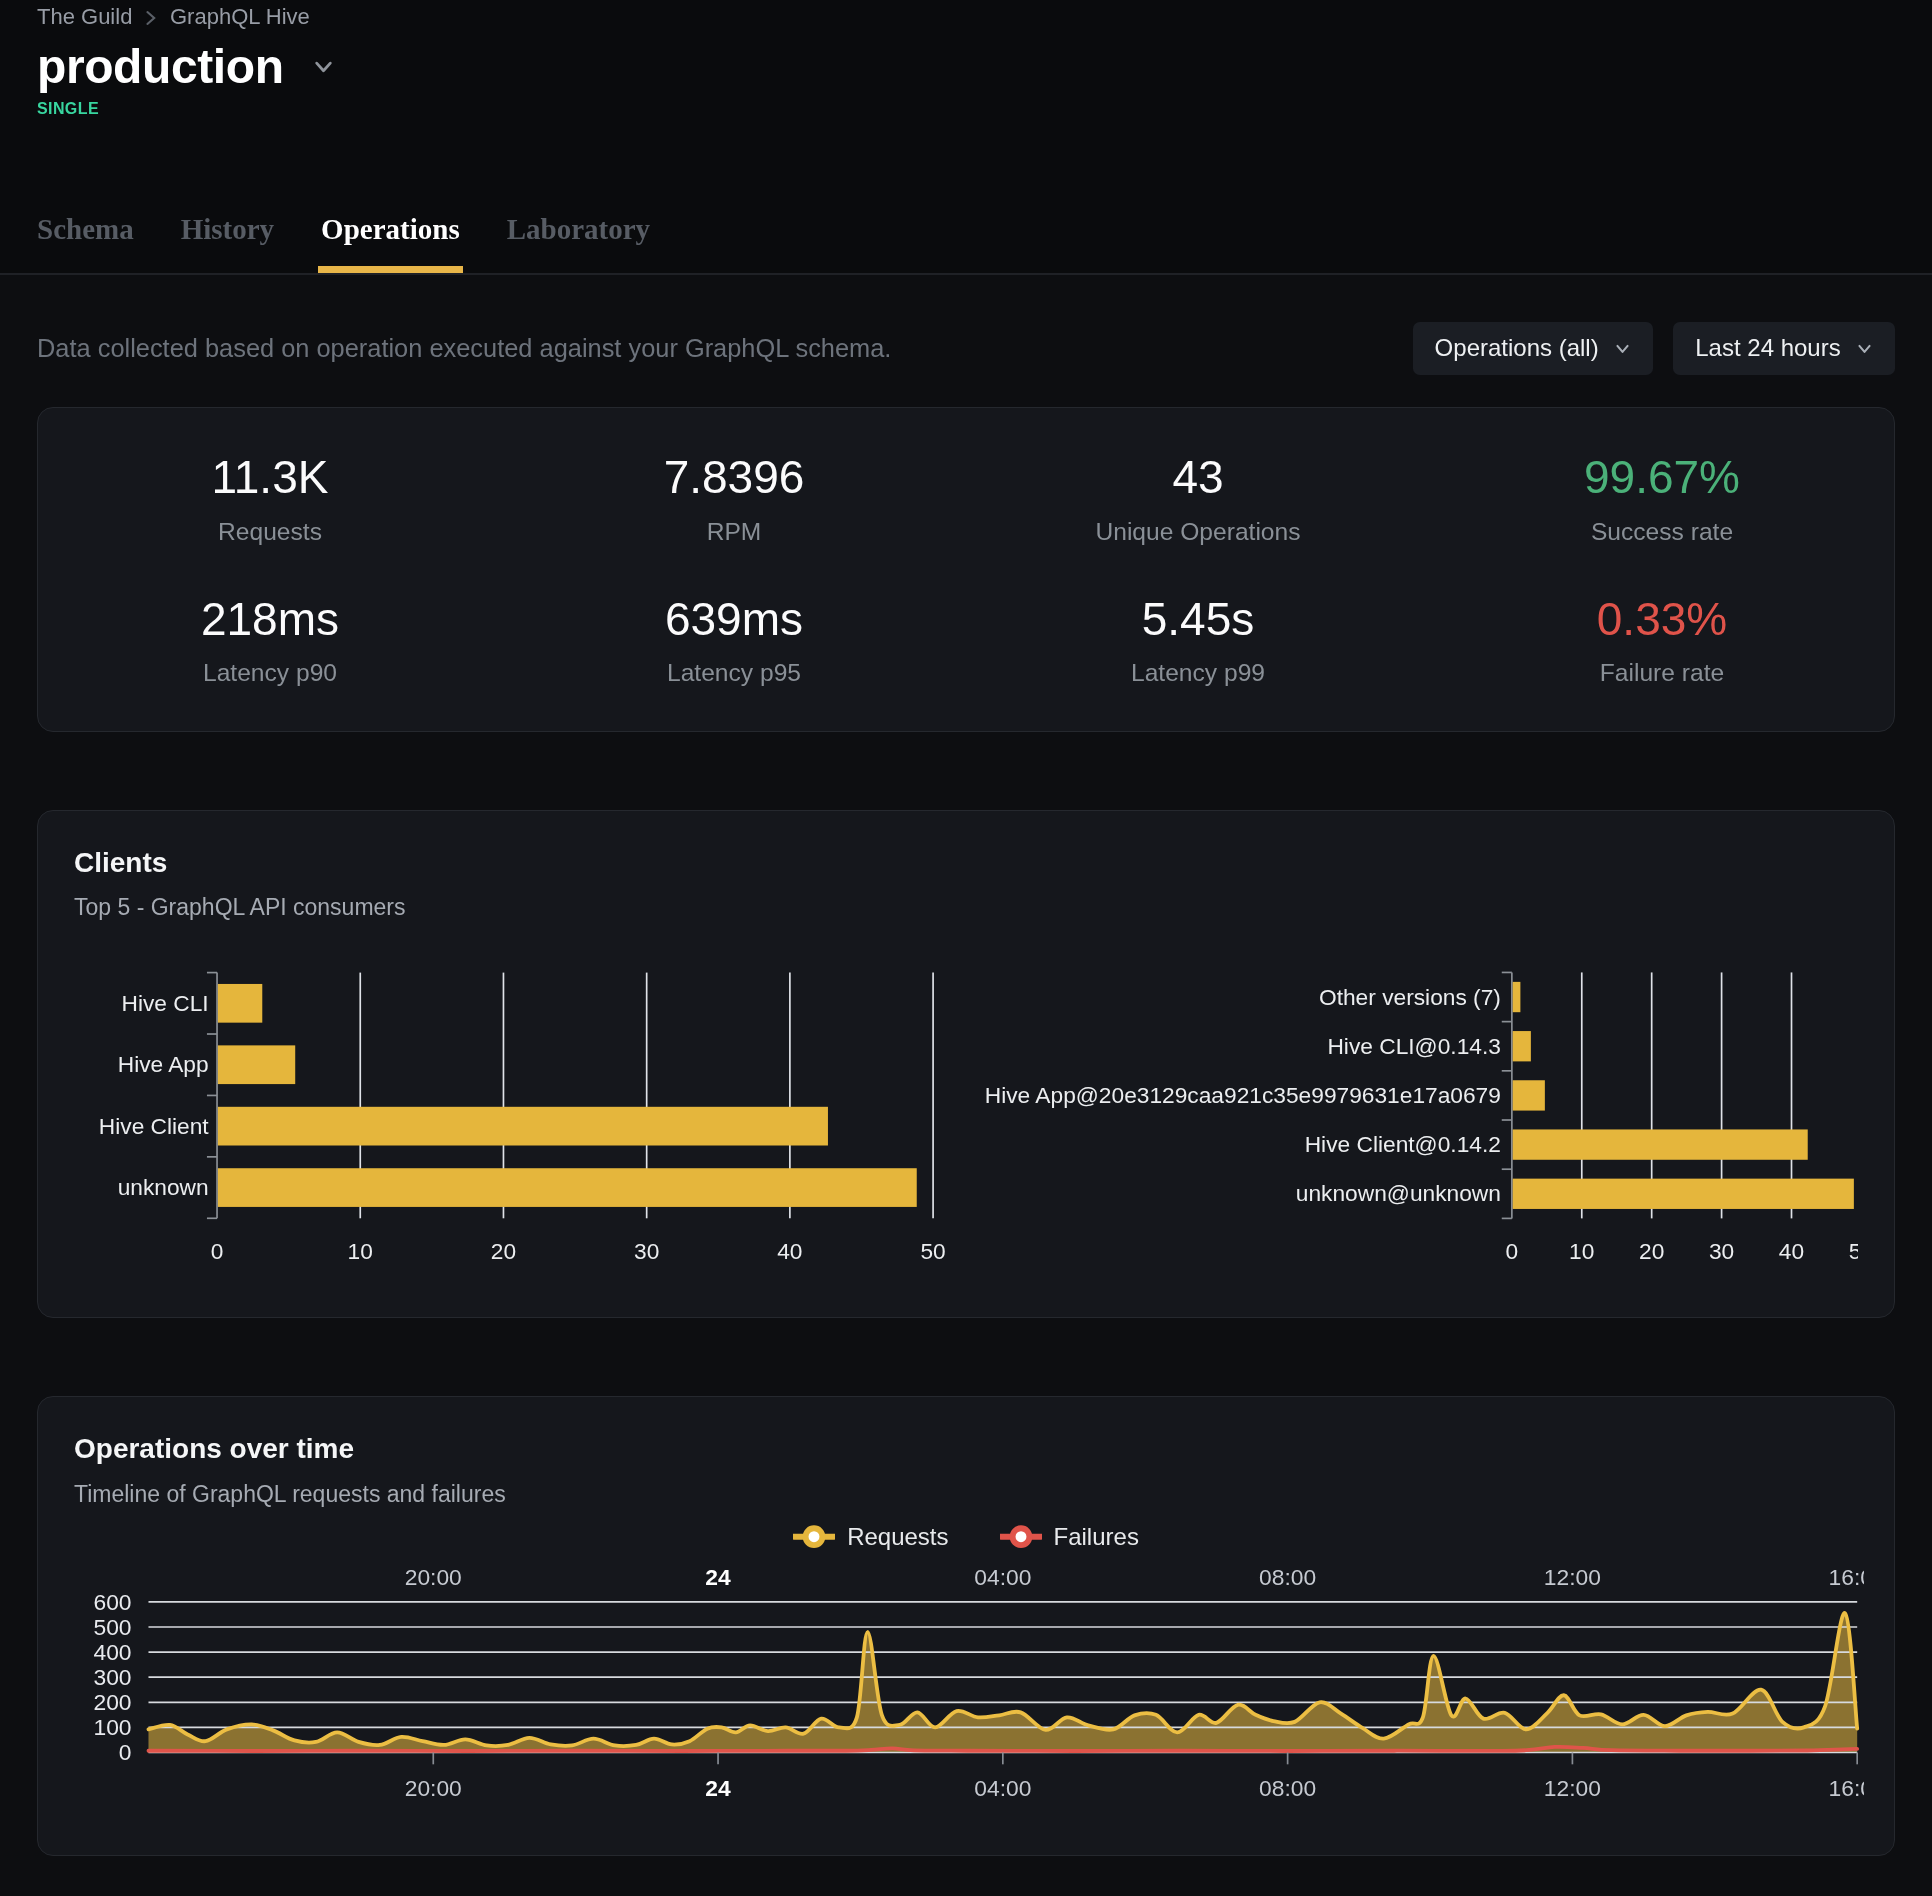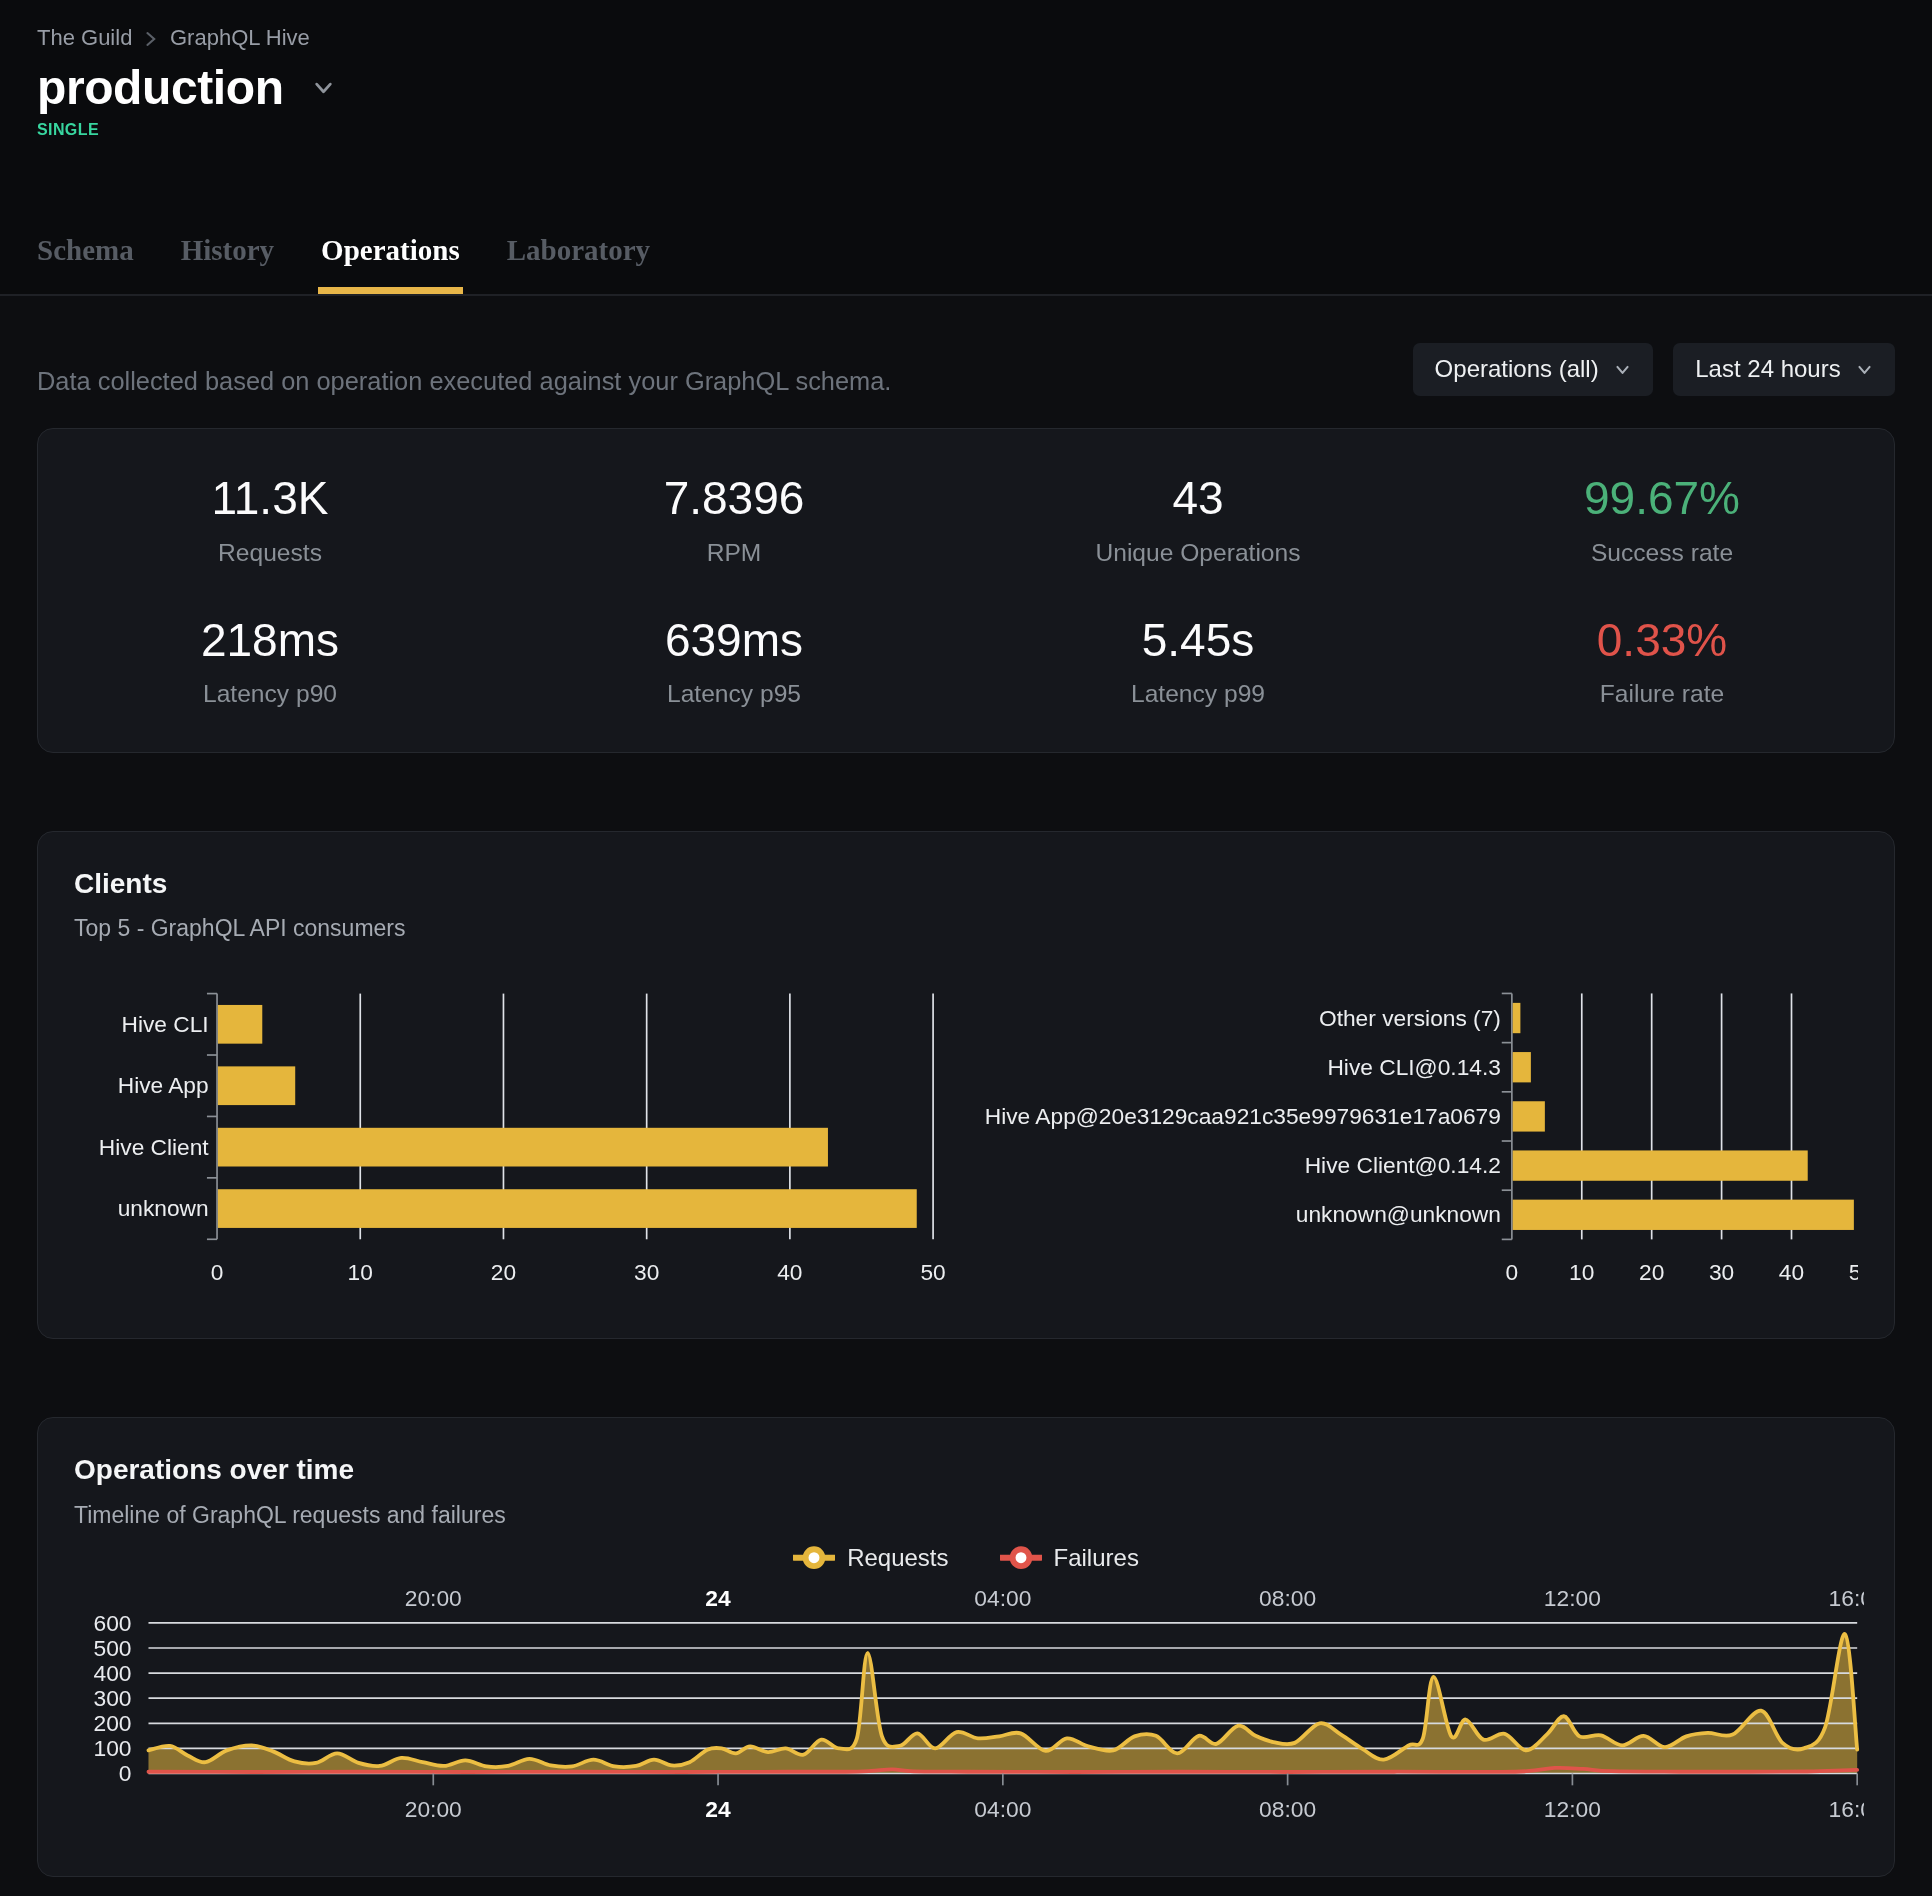--- a/index.html
+++ b/index.html
@@ -1,30 +1,30 @@
 <!DOCTYPE html>
 <html style="font-size:13.6px"><head>
 <meta charset="utf-8">
 <style>
   * { margin:0; padding:0; box-sizing:border-box; }
   html,body { width:1932px; height:1897px; background:#0d0e11; font-family:"Liberation Sans", sans-serif; overflow:hidden; }
-  .pagehead { background:#0a0b0d; padding:25px 37px 0 37px; }
+  .pagehead { background:#0a0b0d; padding:4px 37px 0 37px; }
   .crumbs { display:flex; align-items:center; gap:12px; font-size:22px; color:#989da6; }
   .crumb-sep { color:#5b6068; font-size:20.3px; margin-top:1.7px; }
   .title-row { display:flex; align-items:center; gap:25.4px; margin-top:8.5px; }
   .target-title { font-size:48px; font-weight:bold; color:#ffffff; letter-spacing:-0.4px; }
   .badge { margin-top:6.8px; font-size:16px; font-weight:bold; letter-spacing:0.4px; color:#38d69f; }
   .tabsbar { margin-top:95px; }
   .tabs { display:flex; gap:47px; padding:0; }
   .tab { position:relative; font-size:29px; font-weight:bold; color:#575c64; padding-bottom:27px; cursor:pointer;font-family:Liberation Serif, serif; }
   .tab.active { color:#ffffff; }
   .tab.active .underline { position:absolute; left:-3.4px; right:-3.4px; bottom:0px; height:7.6px; background:#e8b649; }
   .tabs-divider { height:1.7px; background:#1f2126; width:1932px; margin-left:-37px; }
   .content { padding:0 37px; background:#0d0e11; }
-  .controls { display:flex; justify-content:space-between; align-items:flex-end; margin-top:47px; }
+  .controls { display:flex; justify-content:space-between; align-items:center; margin-top:47px; }
   .desc { font-size:25.4px; color:#6d737c; }
   .selects { display:flex; gap:20.3px; }
   .select-btn { display:flex; align-items:center; gap:15.3px; background:#1b1e24; border-radius:6.8px; height:53px; padding:16px 22px; font-size:24px; color:#eef0f2; cursor:pointer; }
   .chev { width:17px; height:17px; }
   .card { background:#15171c; border:0.8px solid #25282e; border-radius:16px; }
   .stats-card { margin-top:32px; padding:42px 0 44px 0; display:grid; grid-template-columns:repeat(4,1fr); row-gap:46px; }
   .stat { text-align:center; }
   .stat .val { font-size:46px; color:#fbfbfc; }
   .stat .val.green { color:#4bb179; }
   .stat .val.red { color:#e0534a; }

